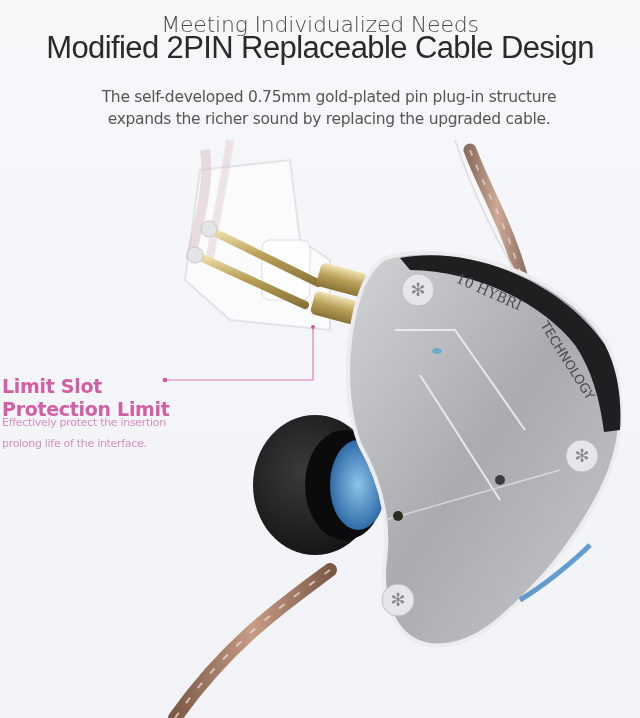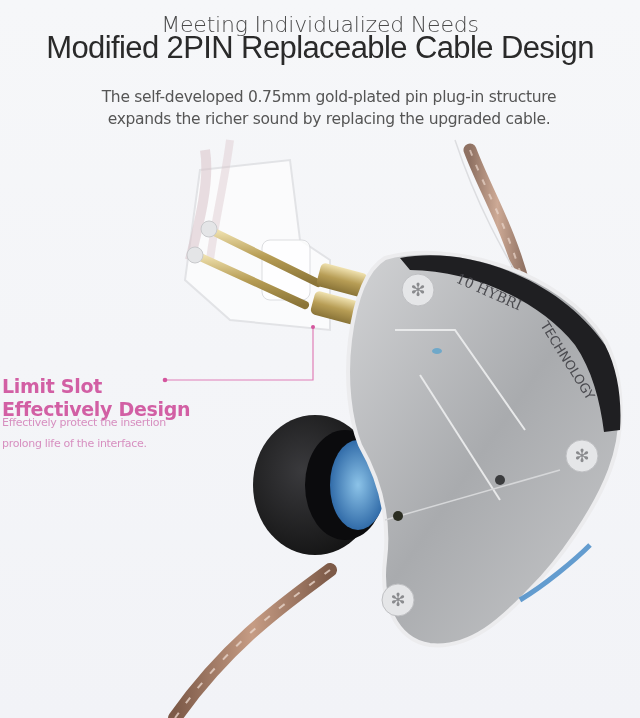--- a/index.html
+++ b/index.html
@@ -152,19 +152,19 @@
 
   <div class="subtitle-top">Meeting Individualized Needs</div>
   <div class="main-title">Modified 2PIN Replaceable Cable Design</div>
   <div class="description">
     <div>The self-developed 0.75mm gold-plated pin plug-in structure</div>
     <div>expands the richer sound by replacing the upgraded cable.</div>
   </div>
 
   <div class="callout-title">
     <div>Limit Slot</div>
-    <div>Effectively Design</div>
+    <div>Protection Limit</div>
   </div>
   <div class="callout-body">
     <div>Effectively protect the insertion</div>
     <div>prolong life of the interface.</div>
   </div>
 </div>
 
 </body></html>

